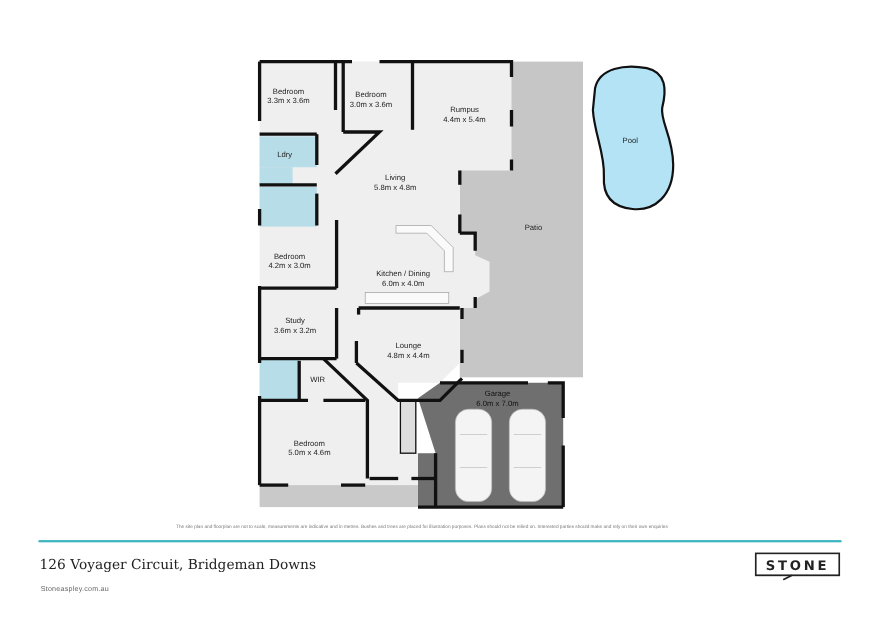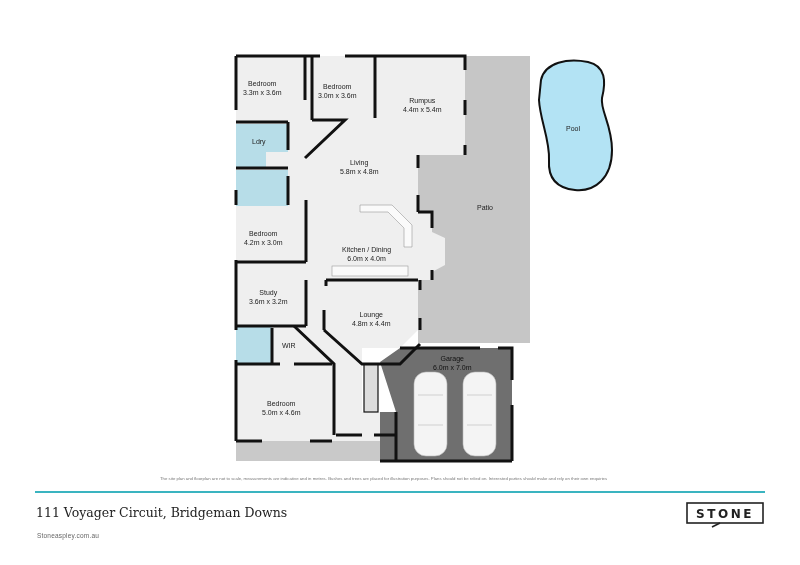--- a/index.html
+++ b/index.html
@@ -145,20 +145,20 @@
 </div>
 <div class="room-label" style="left:477px;top:203px;">
   <span>Patio</span>
 </div>
 <div class="room-label" style="left:566px;top:124px;">
   <span>Pool</span>
 </div>
 
 <div class="disclaimer">The site plan and floorplan are not to scale, measurements are indicative and in metres. Bushes and trees are placed for illustration purposes. Plans should not be relied on. Interested parties should make and rely on their own enquiries</div>
 <div class="rule"></div>
-<div class="address">111 Voyager Circuit, Bridgeman Downs</div>
+<div class="address">126 Voyager Circuit, Bridgeman Downs</div>
 <div class="site">Stoneaspley.com.au</div>
 
 <svg class="logo" viewBox="0 0 78 26" xmlns="http://www.w3.org/2000/svg">
   <rect x="1" y="1" width="76" height="20" fill="none" stroke="#222" stroke-width="1.6"></rect>
   <line x1="34" y1="21" x2="26" y2="25" stroke="#222" stroke-width="1.6"></line>
   <text x="39" y="16" text-anchor="middle" font-family="DejaVu Sans, sans-serif" font-weight="bold" font-size="12" letter-spacing="2.5" fill="#222">STONE</text>
 </svg>
 
 </body></html>

